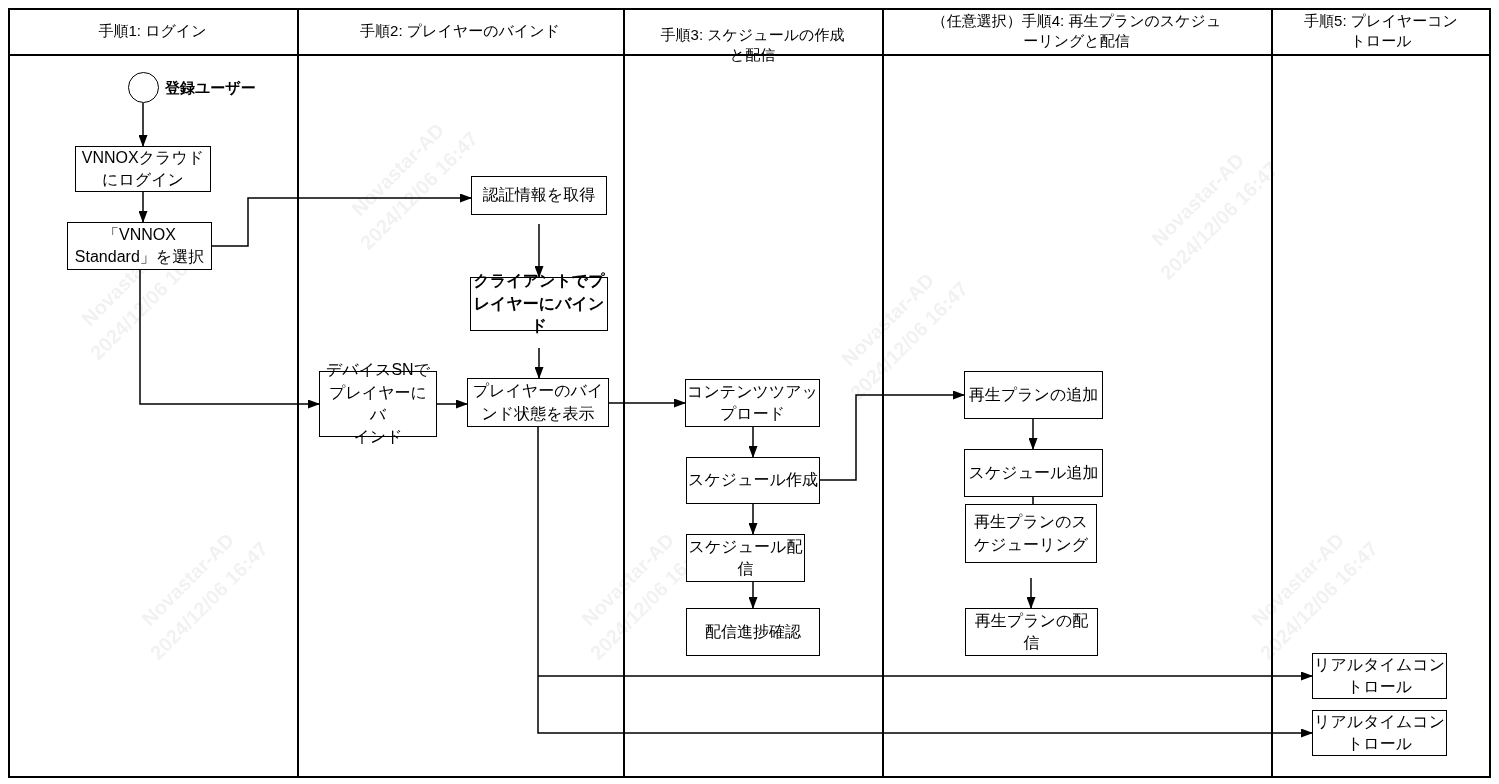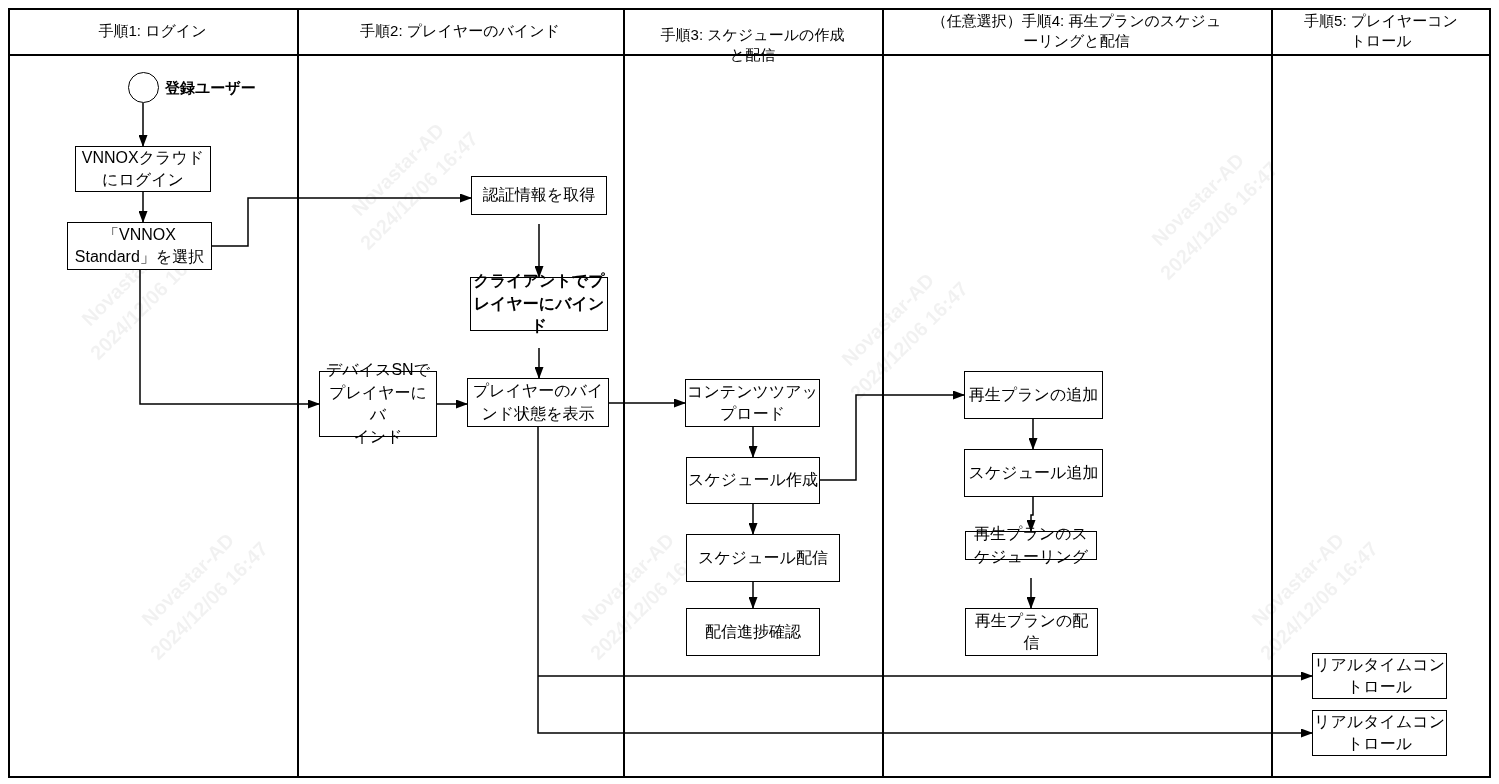--- a/index.html
+++ b/index.html
@@ -204,26 +204,26 @@
 ド</div>
   <div class="node" style="left:319px; top:371px; width:118px; height:66px;">デバイスSNで
 プレイヤーにバ
 インド</div>
   <div class="node" style="left:467px; top:378px; width:142px; height:49px;">プレイヤーのバイ
 ンド状態を表示</div>
 
   <div class="node" style="left:685px; top:379px; width:135px; height:48px;">コンテンツツアッ
 プロード</div>
   <div class="node" style="left:686px; top:457px; width:134px; height:47px;">スケジュール作成</div>
-  <div class="node" style="left:686px; top:534px; width:154px; height:48px;">スケジュール配信</div>
+  <div class="node" style="left:686px; top:534px; width:119px; height:48px;">スケジュール配信</div>
   <div class="node" style="left:686px; top:608px; width:134px; height:48px;text-align:center;">配信進捗確認</div>
 
   <div class="node" style="left:964px; top:371px; width:139px; height:48px;">再生プランの追加</div>
   <div class="node" style="left:964px; top:449px; width:139px; height:48px;">スケジュール追加</div>
-  <div class="node" style="left:965px; top:531px; width:132px; height:29px;">再生プランのス
+  <div class="node" style="left:965px; top:504px; width:132px; height:59px;">再生プランのス
 ケジューリング</div>
   <div class="node" style="left:965px; top:608px; width:133px; height:48px;">再生プランの配信</div>
 
   <div class="node" style="left:1312px; top:653px; width:135px; height:46px;">リアルタイムコン
 トロール</div>
   <div class="node" style="left:1312px; top:710px; width:135px; height:46px;">リアルタイムコン
 トロール</div>
 
 </div>
 

